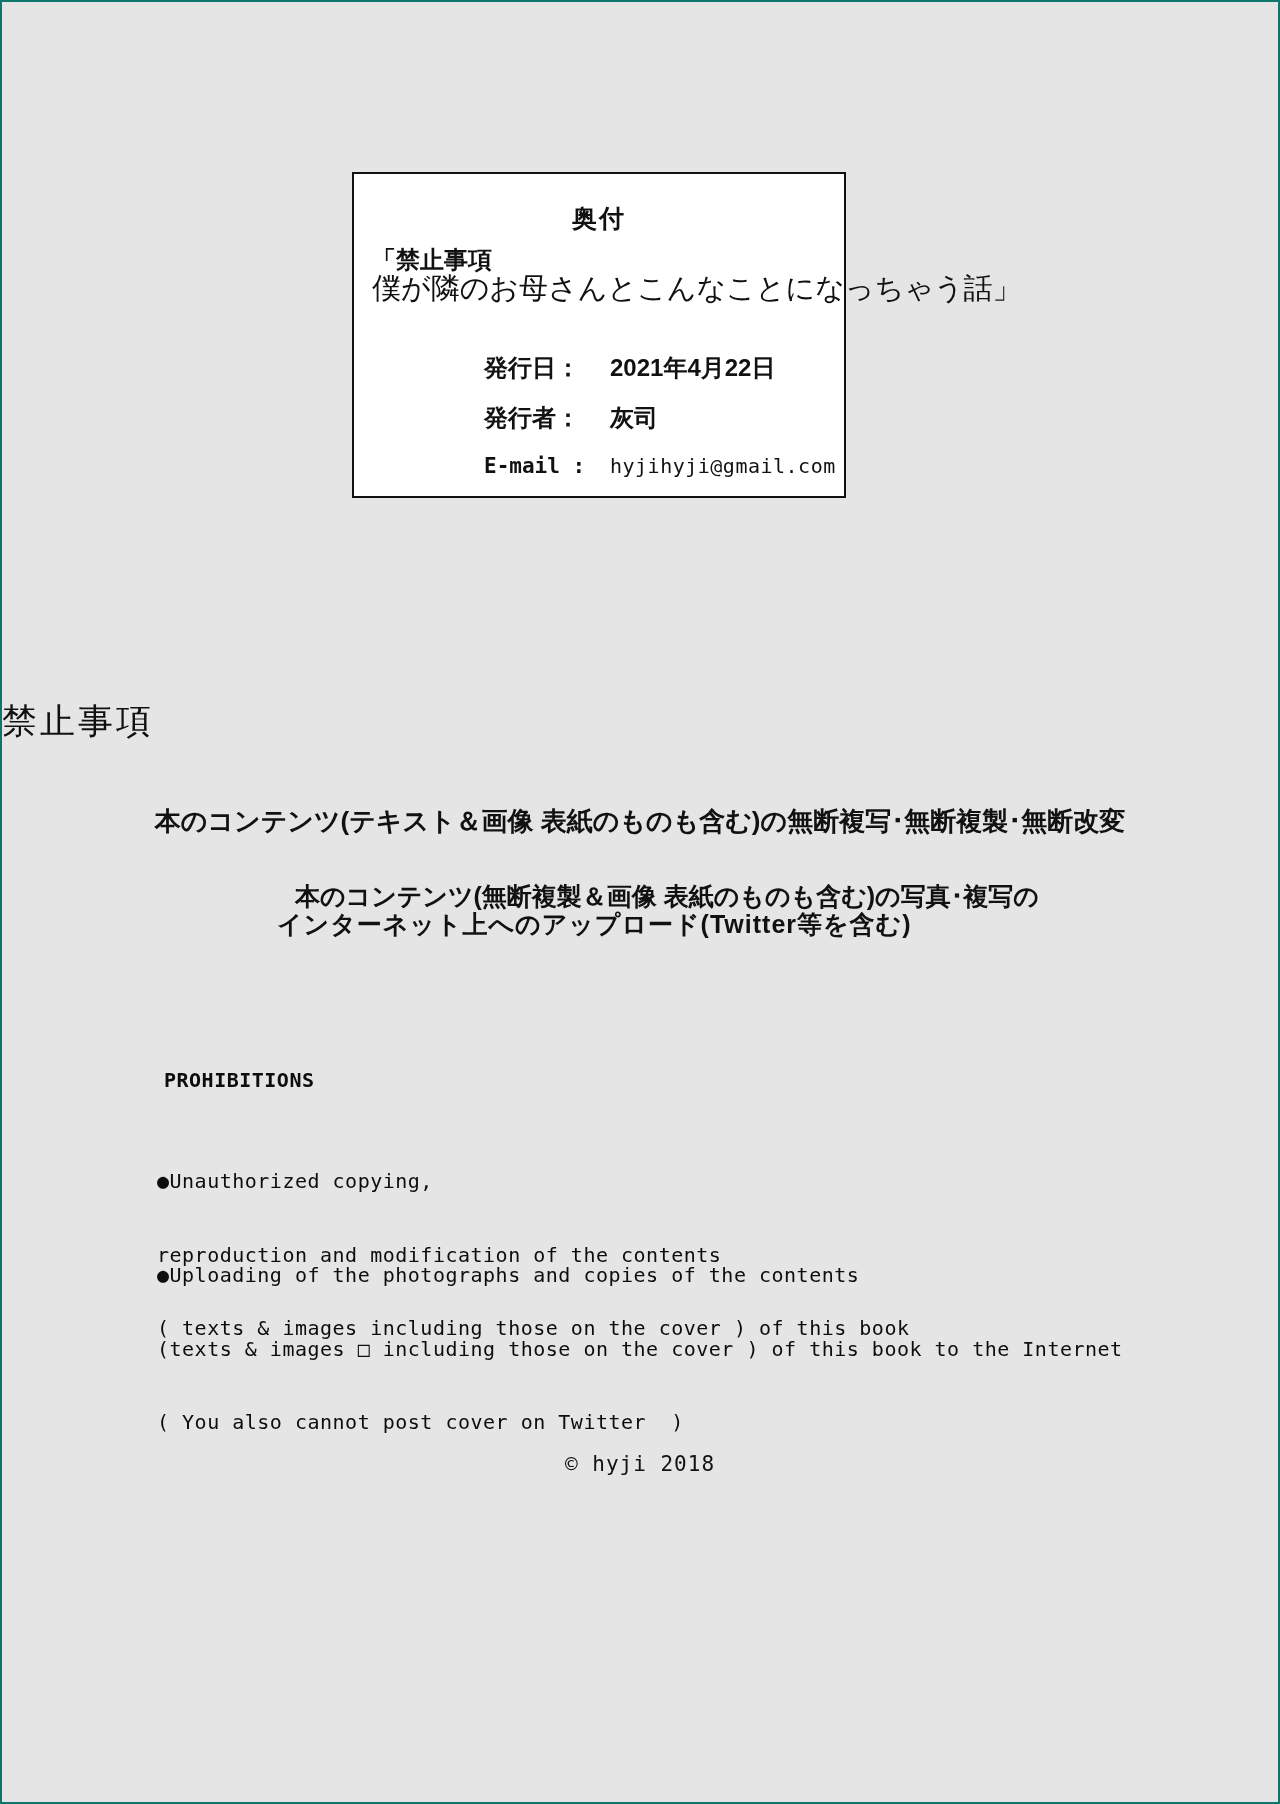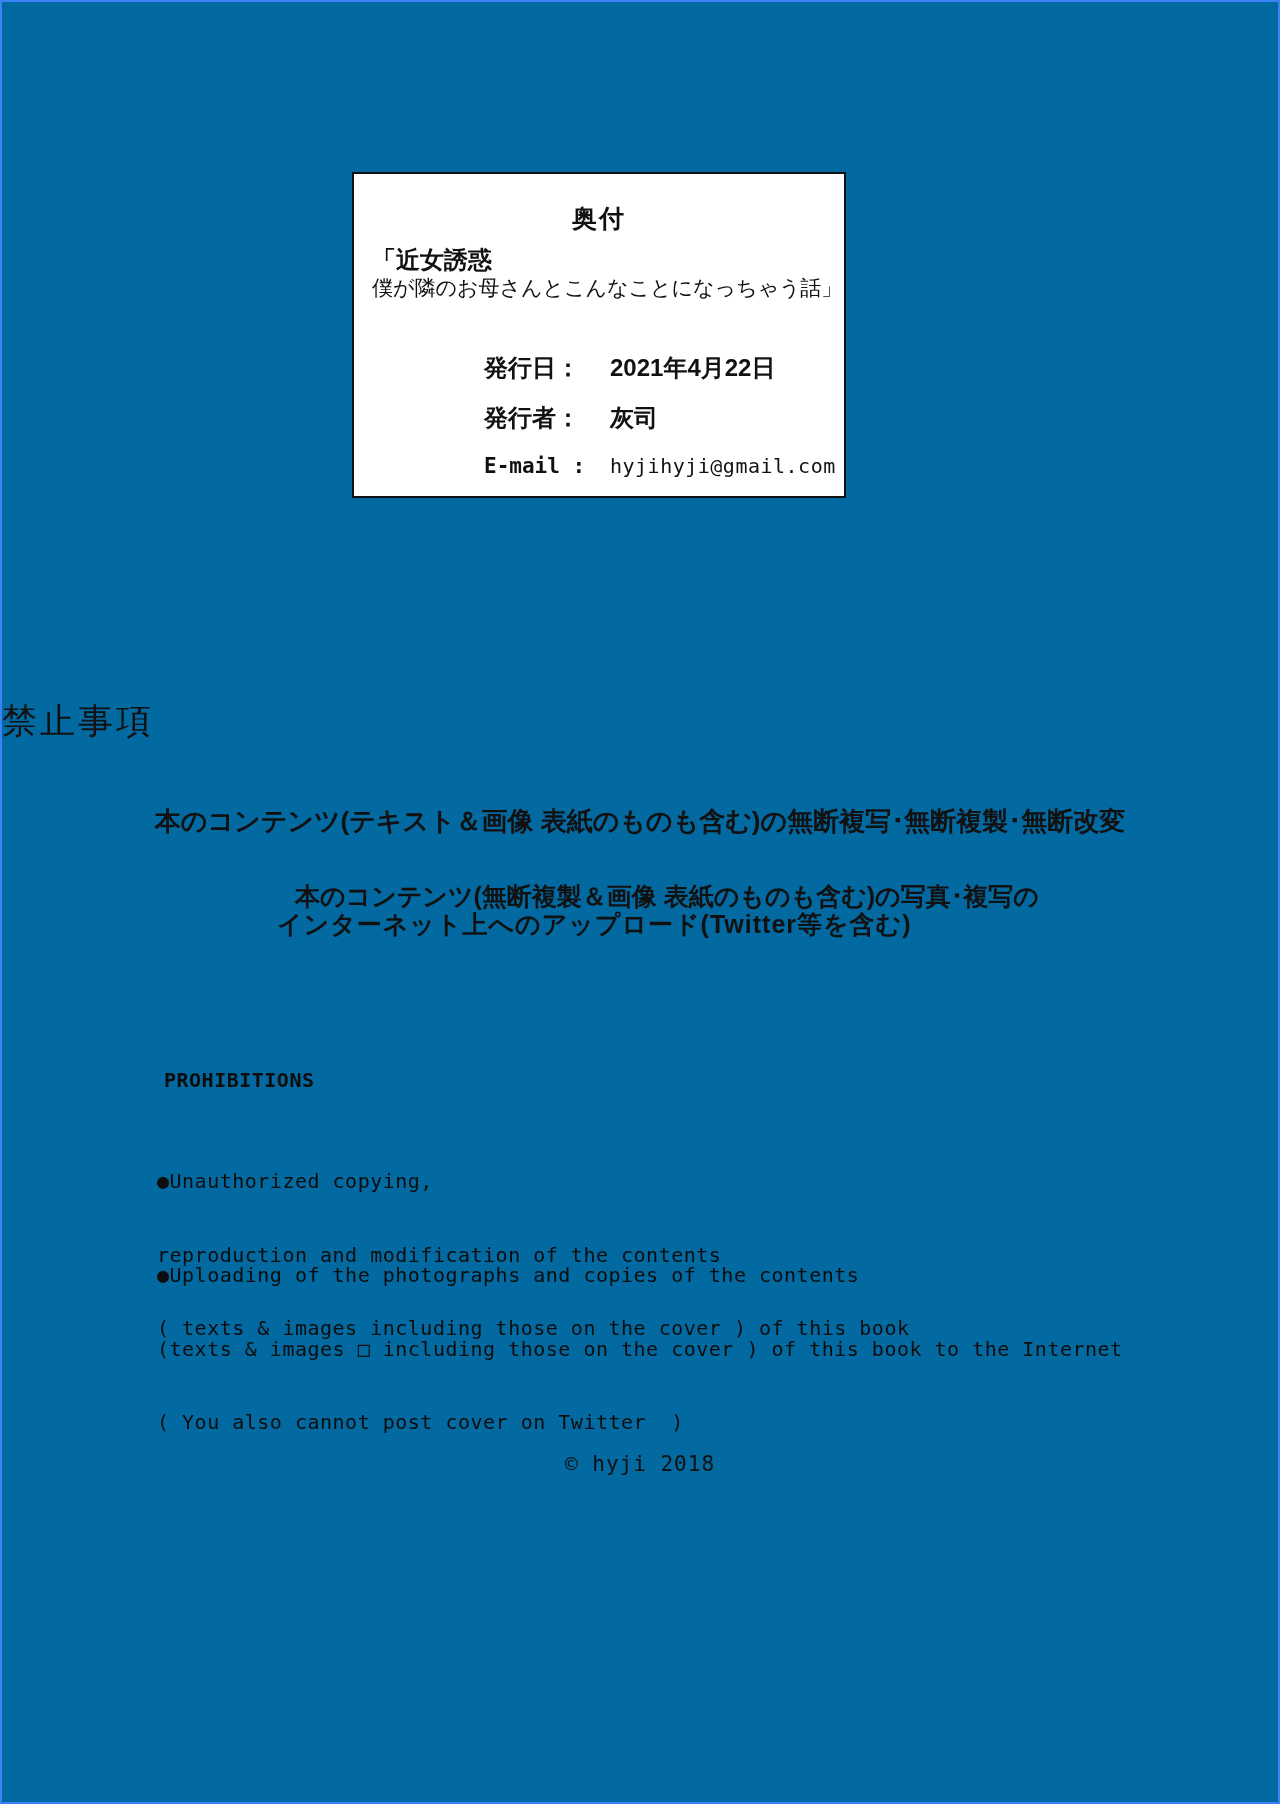--- a/index.html
+++ b/index.html
@@ -1,21 +1,21 @@
 <!DOCTYPE html>
 <html><head>
 <meta charset="utf-8">
 <style>
   html, body { margin: 0; padding: 0; background: #ffffff; }
   #page {
     position: relative;
     width: 1276px;
     height: 1800px;
-    border: 2px solid #3b82f6;
-    background: #0369a1;
+    border: 2px solid #0f766e;
+    background: #e5e5e5;
     overflow: hidden;
     font-family: "Liberation Sans", sans-serif;
     color: #111;
   }
 
   
   .colophon-box {
     position: absolute;
     left: 350px; top: 170px;
     width: 490px; height: 322px;
@@ -37,21 +37,21 @@
     top: 72px; left: 18px;
     width: 460px;
   }
   .book-title-line1 {
     font-size: 24px;
     font-weight: bold;
     font-family: "Liberation Sans", sans-serif;
     line-height: 28px;
   }
   .book-title-line2 {
-    font-size: 21px;
+    font-size: 29px;
     font-weight: normal;
     font-family: "Liberation Serif", serif;
     line-height: 29px;
     letter-spacing: 0px;
     white-space: nowrap;
   }
   .field-row {
     position: absolute;
     left: 130px;
     white-space: nowrap;
@@ -158,21 +158,21 @@
 </style>
 </head>
 <body>
 
 <div id="page">
 
   <div class="colophon-box">
     <div class="okuzuke-heading">奥付</div>
 
     <div class="book-title">
-      <div class="book-title-line1">「近女誘惑</div>
+      <div class="book-title-line1">「禁止事項</div>
       <div class="book-title-line2">僕が隣のお母さんとこんなことになっちゃう話」</div>
     </div>
 
     <div class="field-row row-date">
       <span class="field-label">発行日：</span><span class="field-value">2021年4月22日</span>
     </div>
 
     <div class="field-row row-author">
       <span class="field-label">発行者：</span><span class="field-value">灰司</span>
     </div>

